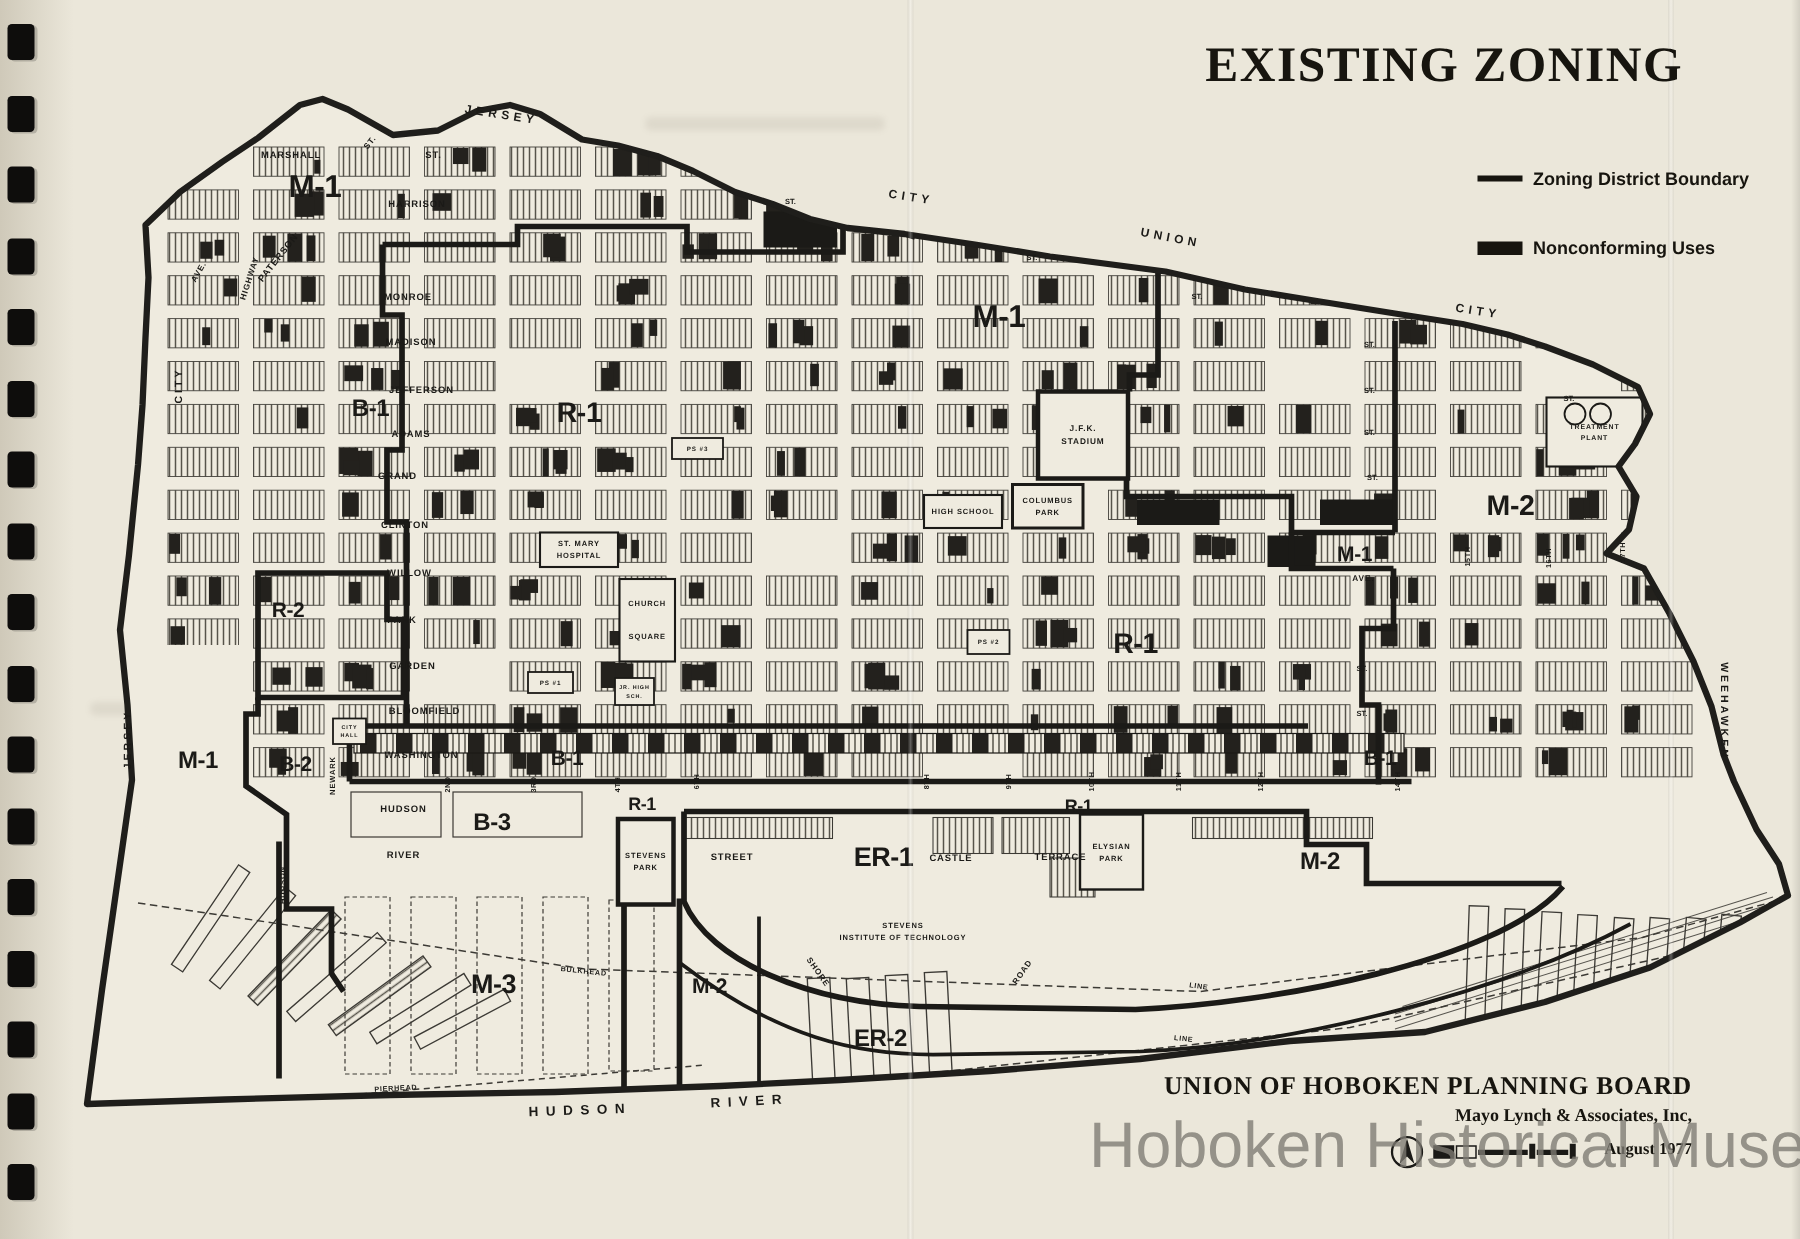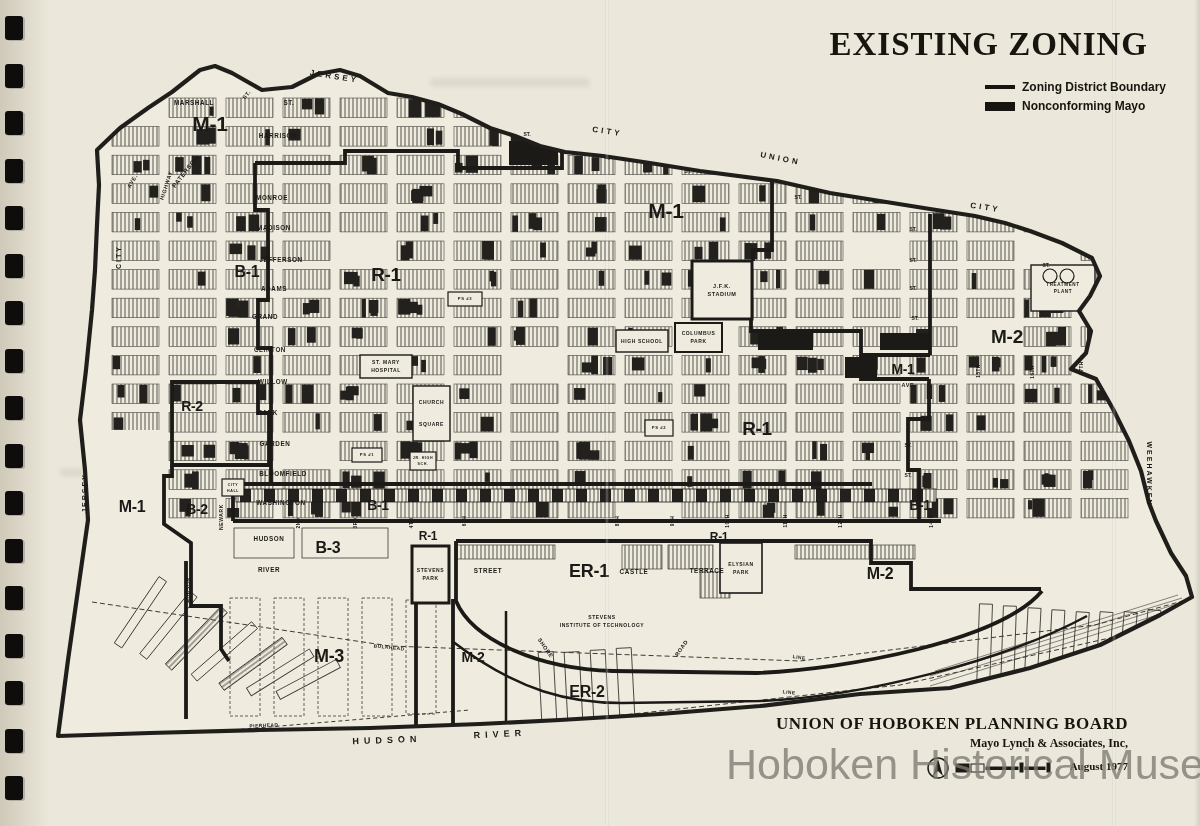--- a/index.html
+++ b/index.html
@@ -6,24 +6,24 @@
   .page{position:relative;width:1200px;height:826px;background:#ebe7da;overflow:hidden;
         font-family:"Liberation Sans",sans-serif;}
   .gutter{position:absolute;left:0;top:0;bottom:0;width:58px;
           background:linear-gradient(90deg,#cfc9b9,rgba(0,0,0,0) 85%);}
   .hole{position:absolute;left:5px;width:18px;height:24px;background:#0e0d0c;border-radius:3px;
         box-shadow:2px 1px 0 rgba(0,0,0,.18);}
   .crease{position:absolute;top:0;bottom:0;width:4px;
           background:linear-gradient(90deg,rgba(0,0,0,.06),rgba(255,255,255,.28),rgba(0,0,0,.05));}
   .edge-r{position:absolute;right:0;top:0;bottom:0;width:6px;background:linear-gradient(270deg,rgba(0,0,0,.10),rgba(0,0,0,0));}
   .bleed{position:absolute;background:#6b6152;opacity:.10;filter:blur(2px);border-radius:4px;}
-  .title{position:absolute;right:52px;top:26px;font-family:"Liberation Serif",serif;
+  .title{position:absolute;right:78px;top:26px;font-family:"Liberation Serif",serif;
          font-weight:900;font-size:33px;letter-spacing:1px;color:#17150f;}
   .legend{position:absolute;left:985px;top:80px;color:#17150f;}
-  .lrow{display:flex;align-items:center;margin-bottom:5px;}
+  .lrow{display:flex;align-items:center;margin-bottom:5px;margin-top:32px;}
   .sw{display:inline-block;width:30px;margin-right:7px;background:#17150f;}
   .sw.line{height:4px;}
   .sw.block{height:9px;}
   .lrow span:last-child{font-size:12px;font-weight:700;}
   .attrib{position:absolute;right:72px;top:714px;text-align:right;color:#17150f;
           font-family:"Liberation Serif",serif;}
   .attrib .l1{font-weight:900;font-size:17px;letter-spacing:.5px;}
   .attrib .l2{font-weight:700;font-size:12px;margin-top:2px;}
   .attrib .l3{font-weight:700;font-size:12px;}
   .attrib .dt{font-weight:700;font-size:11px;margin-top:9px;}
@@ -926,21 +926,21 @@
 
   <div class="title">EXISTING ZONING</div>
 
   <div class="legend">
     <div class="lrow">
       <span class="sw line"></span>
       <span>Zoning District Boundary</span>
     </div>
     <div class="lrow">
       <span class="sw block"></span>
-      <span>Nonconforming Mayo</span>
+      <span>Nonconforming Uses</span>
     </div>
   </div>
 
   <div class="attrib">
     <div class="l1">UNION OF HOBOKEN PLANNING BOARD</div>
     <div class="l2">Mayo Lynch &amp; Associates, Inc,</div>
     <div class="dt">August 1977</div>
   </div>
 
   <div class="watermark">Hoboken Historical Museum</div>

